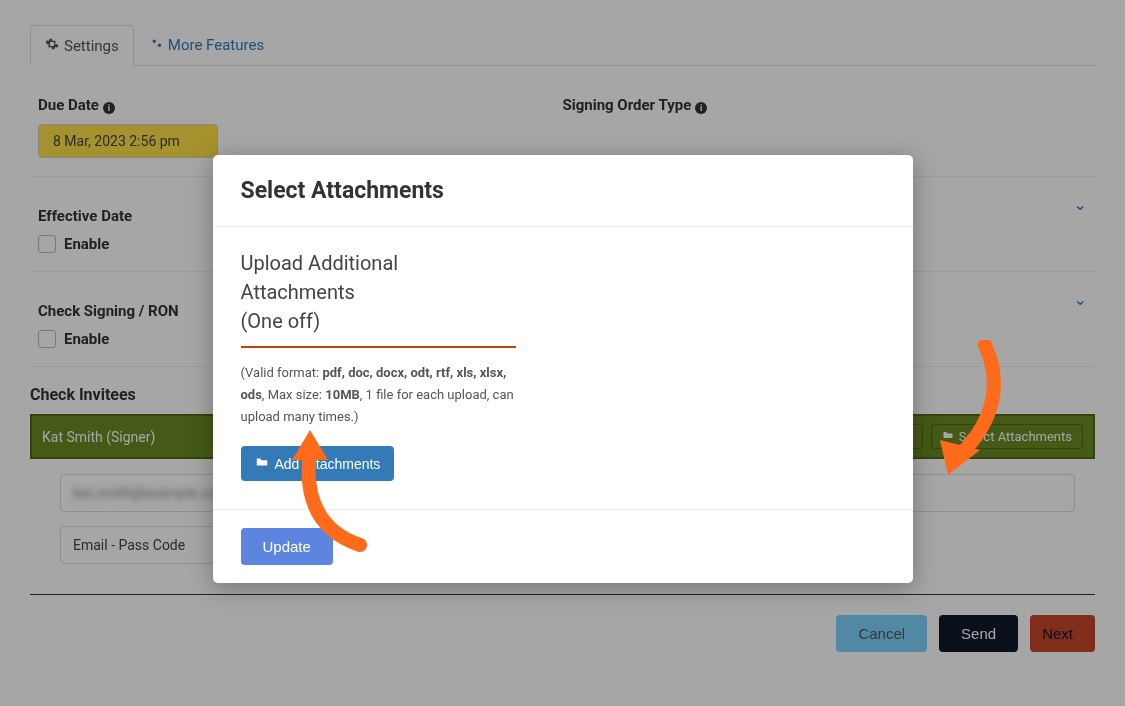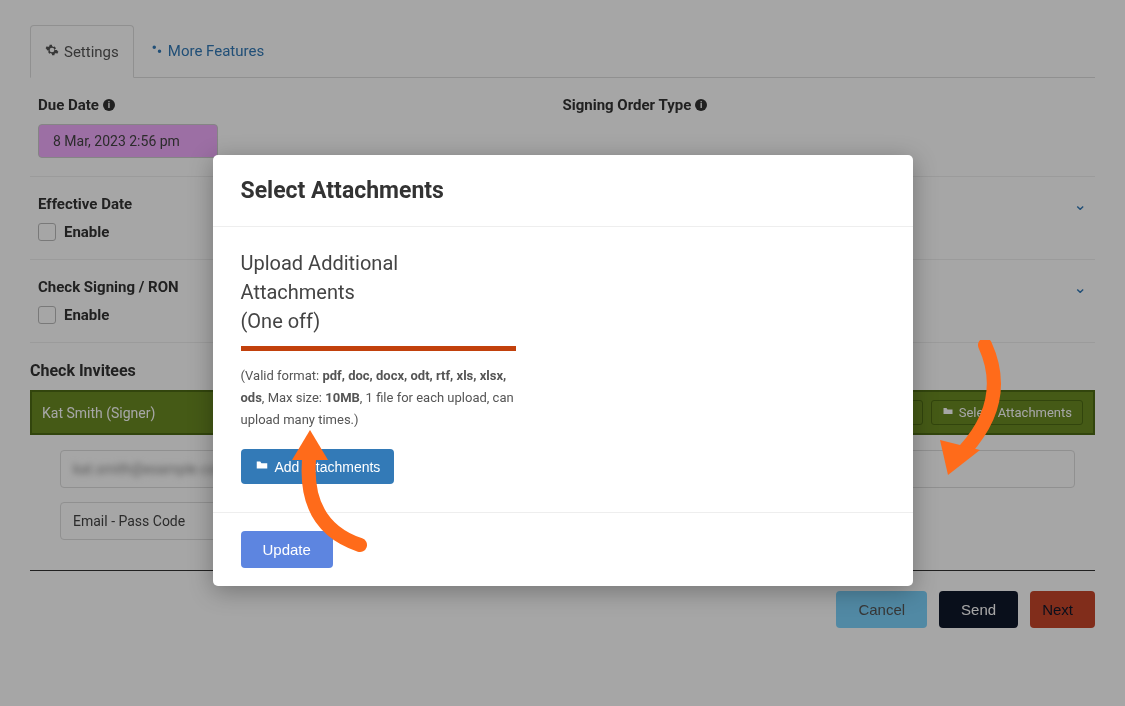--- a/index.html
+++ b/index.html
@@ -20,21 +20,21 @@
     font-weight: 500;
     color: #333;
     margin-bottom: 25px;
   }
   .tabs {
     display: flex;
     border-bottom: 1px solid #ddd;
     margin-bottom: 0;
   }
   .tab {
-    padding: 16px 14px;
+    padding: 10px 14px;
     font-size: 15px;
     cursor: pointer;
     border: 1px solid transparent;
     border-top-left-radius: 4px;
     border-top-right-radius: 4px;
     display: flex;
     align-items: center;
     gap: 5px;
   }
   .tab.active {
@@ -49,40 +49,41 @@
   .tab-icon { display:inline-block; }
   .section {
     padding: 18px 8px 18px 8px;
     border-bottom: 1px solid #eee;
   }
   .section-label {
     font-size: 15px;
     font-weight: 700;
     color: #333;
     display: flex;
-    align-items: center;
+    align-items: flex-end;
     gap: 4px;
+    margin-top: 12px;
   }
   .info-icon {
     width: 12px; height: 12px; border-radius: 50%;
     background: #333; color: #fff; font-size: 9px;
     display: inline-flex; align-items: center; justify-content: center;
     font-weight: 700;
   }
   .two-col { display:flex; }
   .col { flex:1; }
   .date-input {
     display: inline-block;
     border: 1px solid #ccc;
     border-radius: 4px;
     padding: 8px 14px;
     font-size: 14px;
     color: #444;
     margin-top: 10px;
-    background: #f0abfc;
+    background: #fde047;
     min-width: 180px;
   }
   .enable-row {
     display:flex; align-items:flex-start; gap:8px; margin-top:10px; font-size:15px; color:#333; font-weight:700;
   }
   .checkbox-sq {
     width:18px; height:18px; border:1px solid #bbb; border-radius:3px; background:#fff;
   }
   .chevron-down {
     font-size:16px; color:#337ab7; cursor:pointer;
@@ -150,21 +151,21 @@
     box-shadow:0 5px 25px rgba(0,0,0,0.3);
   }
   .modal-header {
     padding:22px 28px;
     border-bottom:1px solid #eee;
   }
   .modal-title { font-size:23px; font-weight:700; color:#333; }
   .modal-body { padding:22px 28px 28px 28px; border-bottom:1px solid #eee;}
   .upload-title {
     font-size:20px; color:#444; font-weight:400; line-height:1.45;
-    border-bottom:5px solid #c2410c; padding-bottom:10px; width:275px;
+    border-bottom:2px solid #c2410c; padding-bottom:10px; width:275px;
     margin-bottom:14px;
   }
   .hint { font-size:13px; color:#555; line-height:1.7; width:275px; }
   .hint b { font-weight:700; }
   .btn-add {
     margin-top:18px;
     background:#337ab7; color:#fff; border:none; border-radius:4px;
     padding:9px 14px; font-size:14px; display:inline-flex; align-items:center; gap:6px;
     cursor:pointer;
   }

